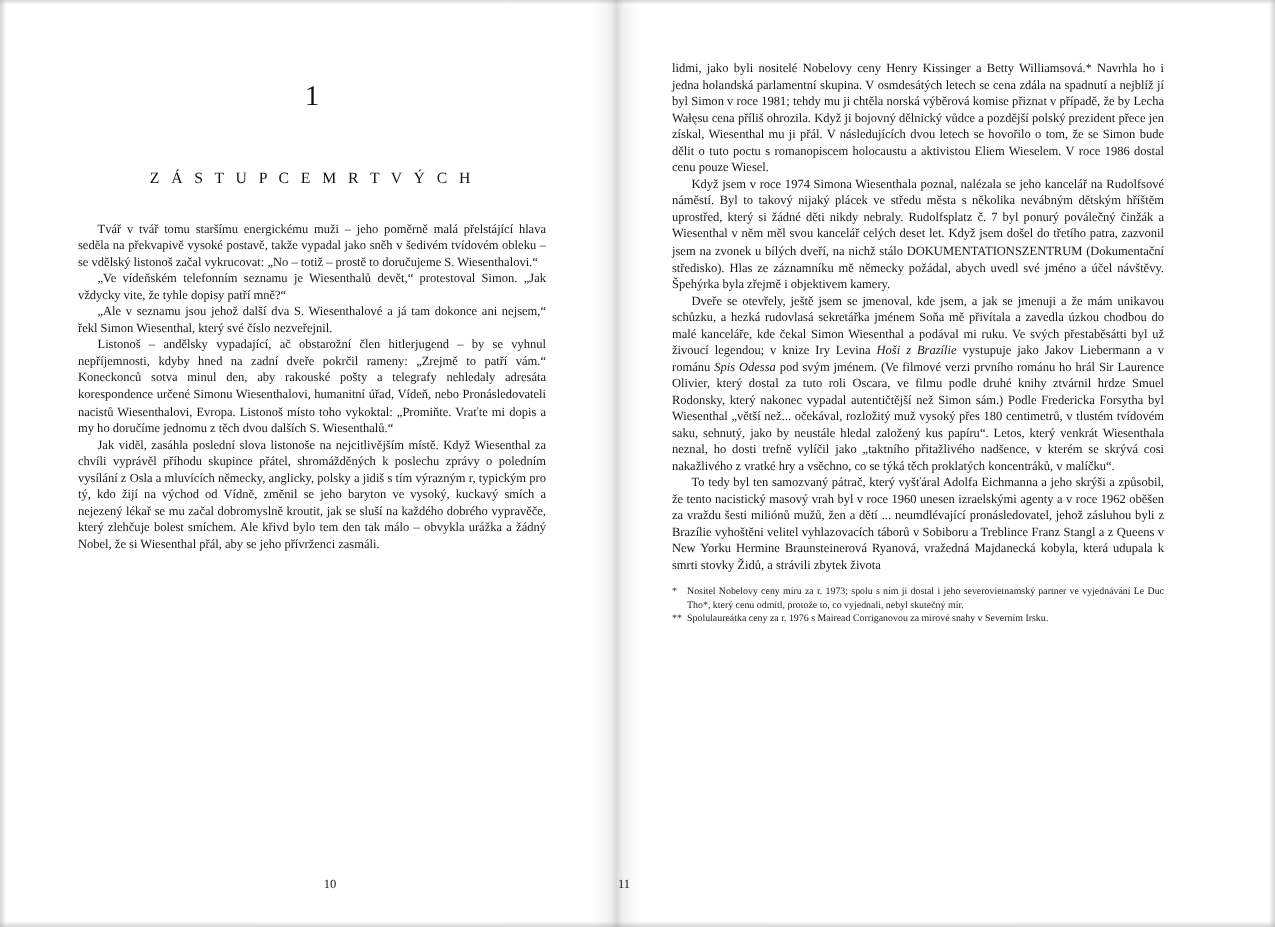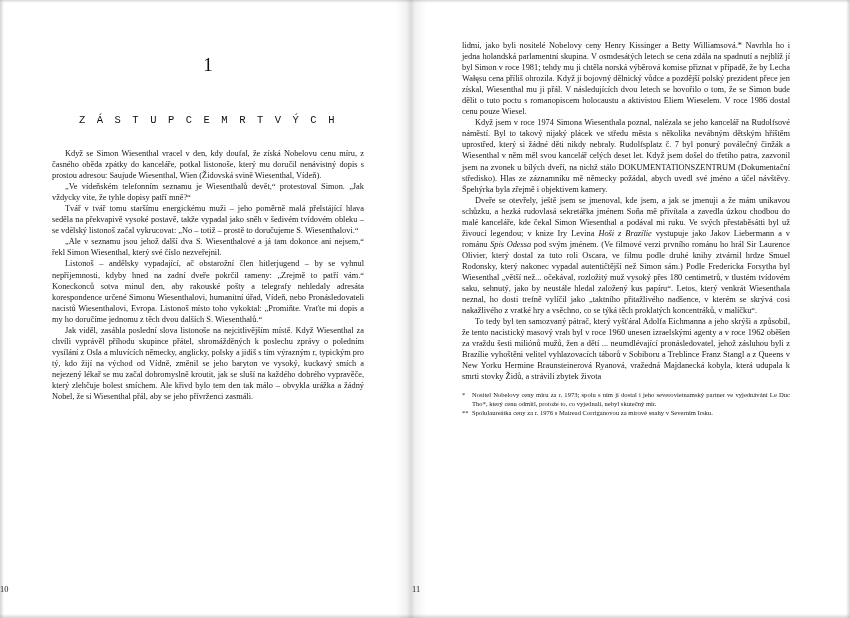--- a/index.html
+++ b/index.html
@@ -40,39 +40,39 @@
     top: 0;
     height: 618px;
     box-sizing: border-box;
   }
   .page-left {
     left: 0;
     width: 412px;
     padding: 40px 48px 24px 52px;
   }
   .page-right {
-    left: 404px;
+    left: 390px;
     width: 438px;
     padding: 40px 52px 24px 58px;
   }
   .chapter-number {
     text-align: center;
     font-size: 19px;
     font-family: "Liberation Serif", serif;
     margin: 14px 0 0 0;
     letter-spacing: 0px;
     color: #111;
   }
   .chapter-title {
     text-align: center;
     font-size: 10.5px;
     letter-spacing: 2.6px;
     margin: 38px 0 22px 0;
     color: #111;
-    font-family: Liberation Mono, monospace;
+    font-family: Liberation Serif, serif;
   }
   .body-col {
     font-size: 8.35px;
     line-height: 11.05px;
     text-align: justify;
     color: #15161a;
     hyphens: auto;
   }
   .body-col p {
     margin: 0;
@@ -109,23 +109,23 @@
     border-top: 0px solid #333;
     margin: 4px 0 4px 0;
   }
   .folio {
     position: absolute;
     bottom: 24px;
     font-size: 8.4px;
     color: #15161a;
   }
   .folio-left {
-    left: 0;
+    left: 14px;
     width: 412px;
-    text-align: left;
+    text-align: center;
   }
   .folio-right {
     left: 412px;
     width: 438px;
   }
   em { font-style: italic; }
   .edge {
     position: absolute;
     pointer-events: none;
     background: rgba(0,0,0,0.05);
@@ -142,23 +142,22 @@
 
   <div class="edge edge-top"></div>
   <div class="edge edge-bottom"></div>
   <div class="edge edge-left"></div>
   <div class="edge edge-right"></div>
 
   <div class="page page-left">
     <div class="chapter-number">1</div>
     <div class="chapter-title">Z Á S T U P C E   M R T V Ý C H</div>
     <div class="body-col">
-      <p>Když se Simon Wiesenthal vracel v den, kdy doufal, že získá Nobelovu cenu míru, z časného oběda zpátky do kanceláře, potkal listonoše, který mu doručil nenávistný dopis s prostou adresou: Saujude Wiesenthal, Wien (Židovská svině Wiesenthal, Vídeň).</p>
+      <p>Tvář v tvář tomu staršímu energickému muži – jeho poměrně malá přelstájící hlava seděla na překvapivě vysoké postavě, takže vypadal jako sněh v šedivém tvídovém obleku – se vdĕlský listonoš začal vykrucovat: „No – totiž – prostě to doručujeme S. Wiesenthalovi.“</p>
       <p>„Ve vídeňském telefonním seznamu je Wiesenthalů devět,“ protestoval Simon. „Jak vždycky vite, že tyhle dopisy patří mně?“</p>
-      <p>Tvář v tvář tomu staršímu energickému muži – jeho poměrně malá přelstájící hlava seděla na překvapivě vysoké postavě, takže vypadal jako sněh v šedivém tvídovém obleku – se vdĕlský listonoš začal vykrucovat: „No – totiž – prostě to doručujeme S. Wiesenthalovi.“</p>
       <p>„Ale v seznamu jsou jehož další dva S. Wiesenthalové a já tam dokonce ani nejsem,“ řekl Simon Wiesenthal, který své číslo nezveřejnil.</p>
       <p>Listonoš – andělsky vypadající, ač obstarožní člen hitlerjugend – by se vyhnul nepříjemnosti, kdyby hned na zadní dveře pokrčil rameny: „Zrejmě to patří vám.“ Koneckonců sotva minul den, aby rakouské pošty a telegrafy nehledaly adresáta korespondence určené Simonu Wiesenthalovi, humanitní úřad, Vídeň, nebo Pronásledovateli nacistů Wiesenthalovi, Evropa. Listonoš místo toho vykoktal: „Promiňte. Vraťte mi dopis a my ho doručíme jednomu z těch dvou dalších S. Wiesenthalů.“</p>
       <p>Jak viděl, zasáhla poslední slova listonoše na nejcitlivějším místě. Když Wiesenthal za chvíli vyprávěl příhodu skupince přátel, shromážděných k poslechu zprávy o poledním vysílání z Osla a mluvících německy, anglicky, polsky a jidiš s tím výrazným r, typickým pro tý, kdo žijí na východ od Vídně, změnil se jeho baryton ve vysoký, kuckavý smích a nejezený lékař se mu začal dobromyslně kroutit, jak se sluší na každého dobrého vypravěče, který zlehčuje bolest smíchem. Ale křivd bylo tem den tak málo – obvykla urážka a žádný Nobel, že si Wiesenthal přál, aby se jeho přívrženci zasmáli.</p>
     </div>
   </div>
 
   <div class="page page-right">
     <div class="body-col right-top">
       <p class="noindent">lidmi, jako byli nositelé Nobelovy ceny Henry Kissinger a Betty Williamsová.* Navrhla ho i jedna holandská parlamentní skupina. V osmdesátých letech se cena zdála na spadnutí a nejblíž jí byl Simon v roce 1981; tehdy mu ji chtěla norská výběrová komise přiznat v případě, že by Lecha Wałęsu cena příliš ohrozila. Když ji bojovný dělnický vůdce a pozdější polský prezident přece jen získal, Wiesenthal mu ji přál. V následujících dvou letech se hovořilo o tom, že se Simon bude dělit o tuto poctu s romanopiscem holocaustu a aktivistou Eliem Wieselem. V roce 1986 dostal cenu pouze Wiesel.</p>
       <p>Když jsem v roce 1974 Simona Wiesenthala poznal, nalézala se jeho kancelář na Rudolfsové náměstí. Byl to takový nijaký plácek ve středu města s několika nevábným dětským hříštěm uprostřed, který si žádné děti nikdy nebraly. Rudolfsplatz č. 7 byl ponurý poválečný činžák a Wiesenthal v něm měl svou kancelář celých deset let. Když jsem došel do třetího patra, zazvonil jsem na zvonek u bílých dveří, na nichž stálo DOKUMENTATIONSZENTRUM (Dokumentační středisko). Hlas ze záznamníku mě německy požádal, abych uvedl své jméno a účel návštěvy. Špehýrka byla zřejmě i objektivem kamery.</p>

